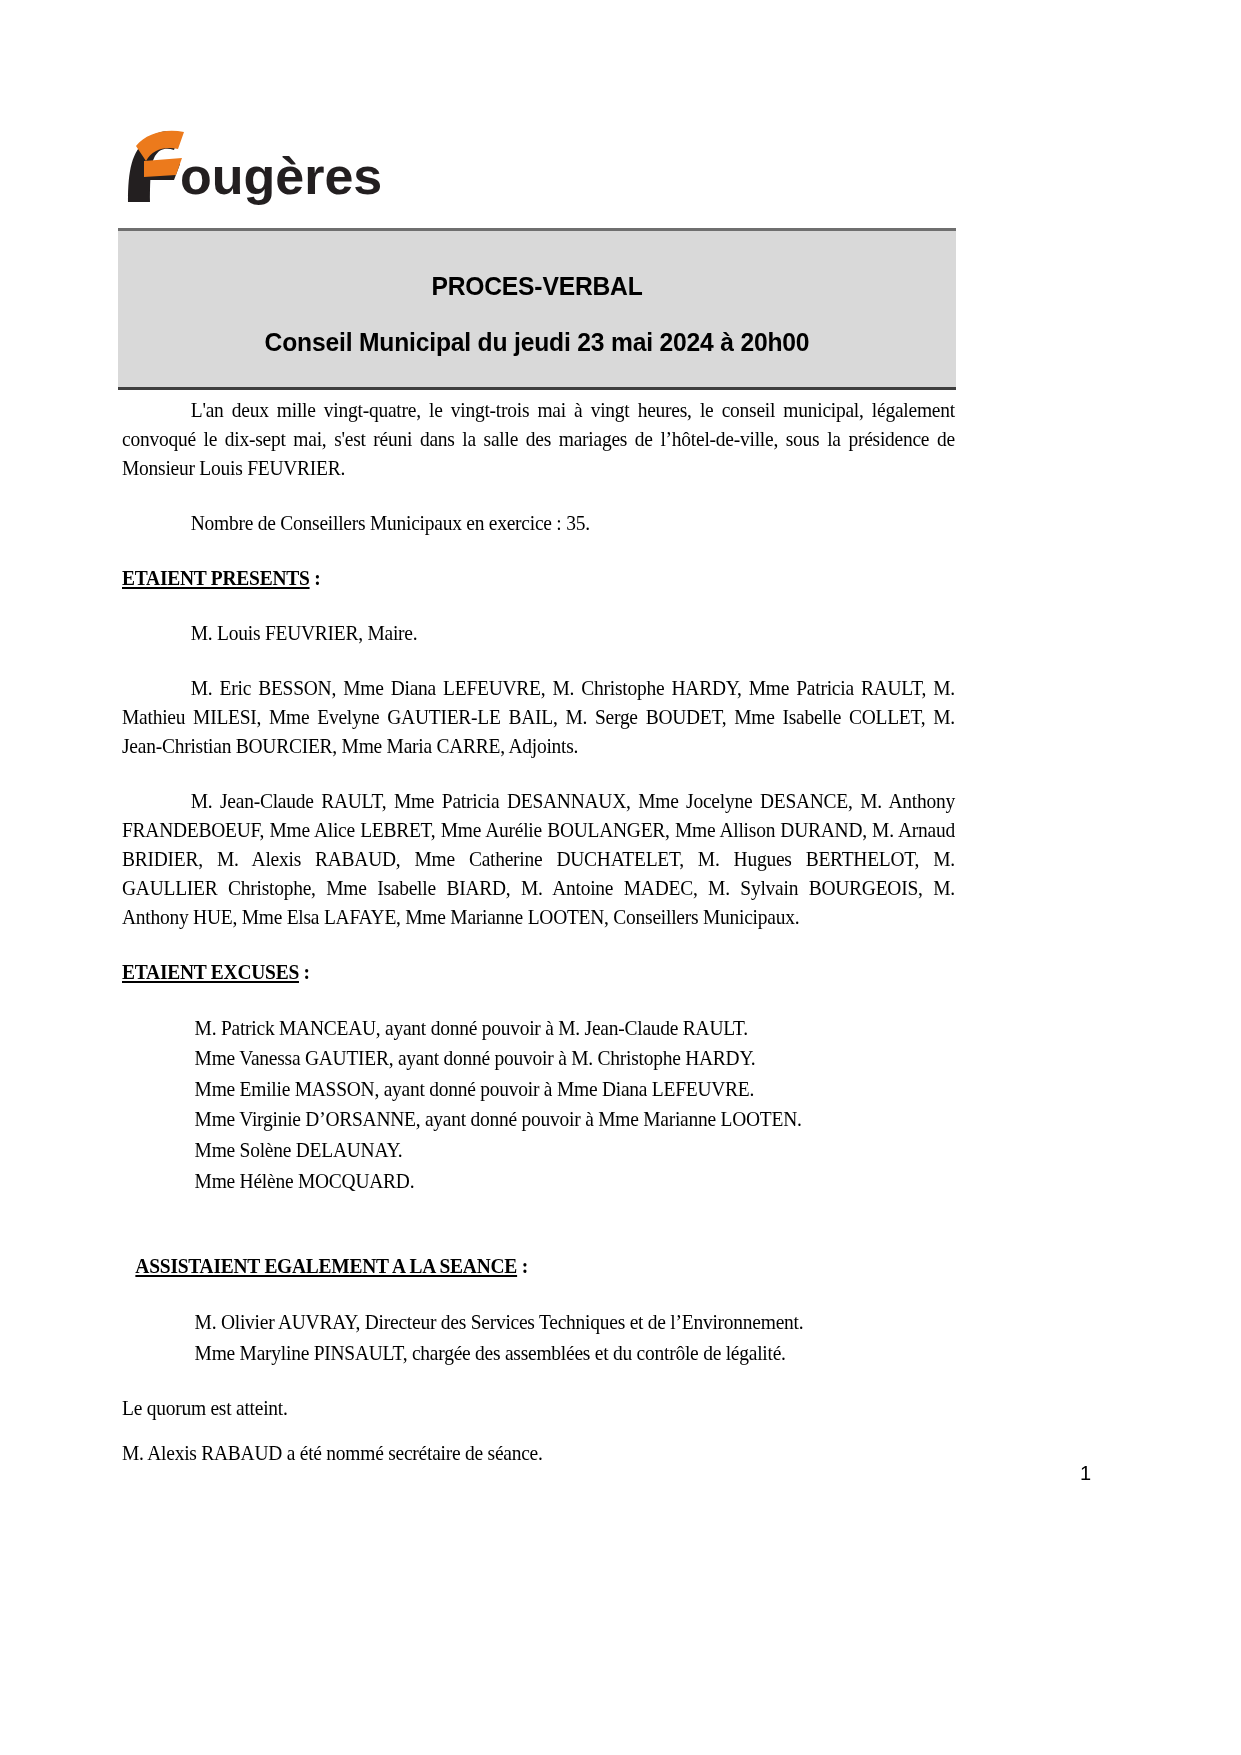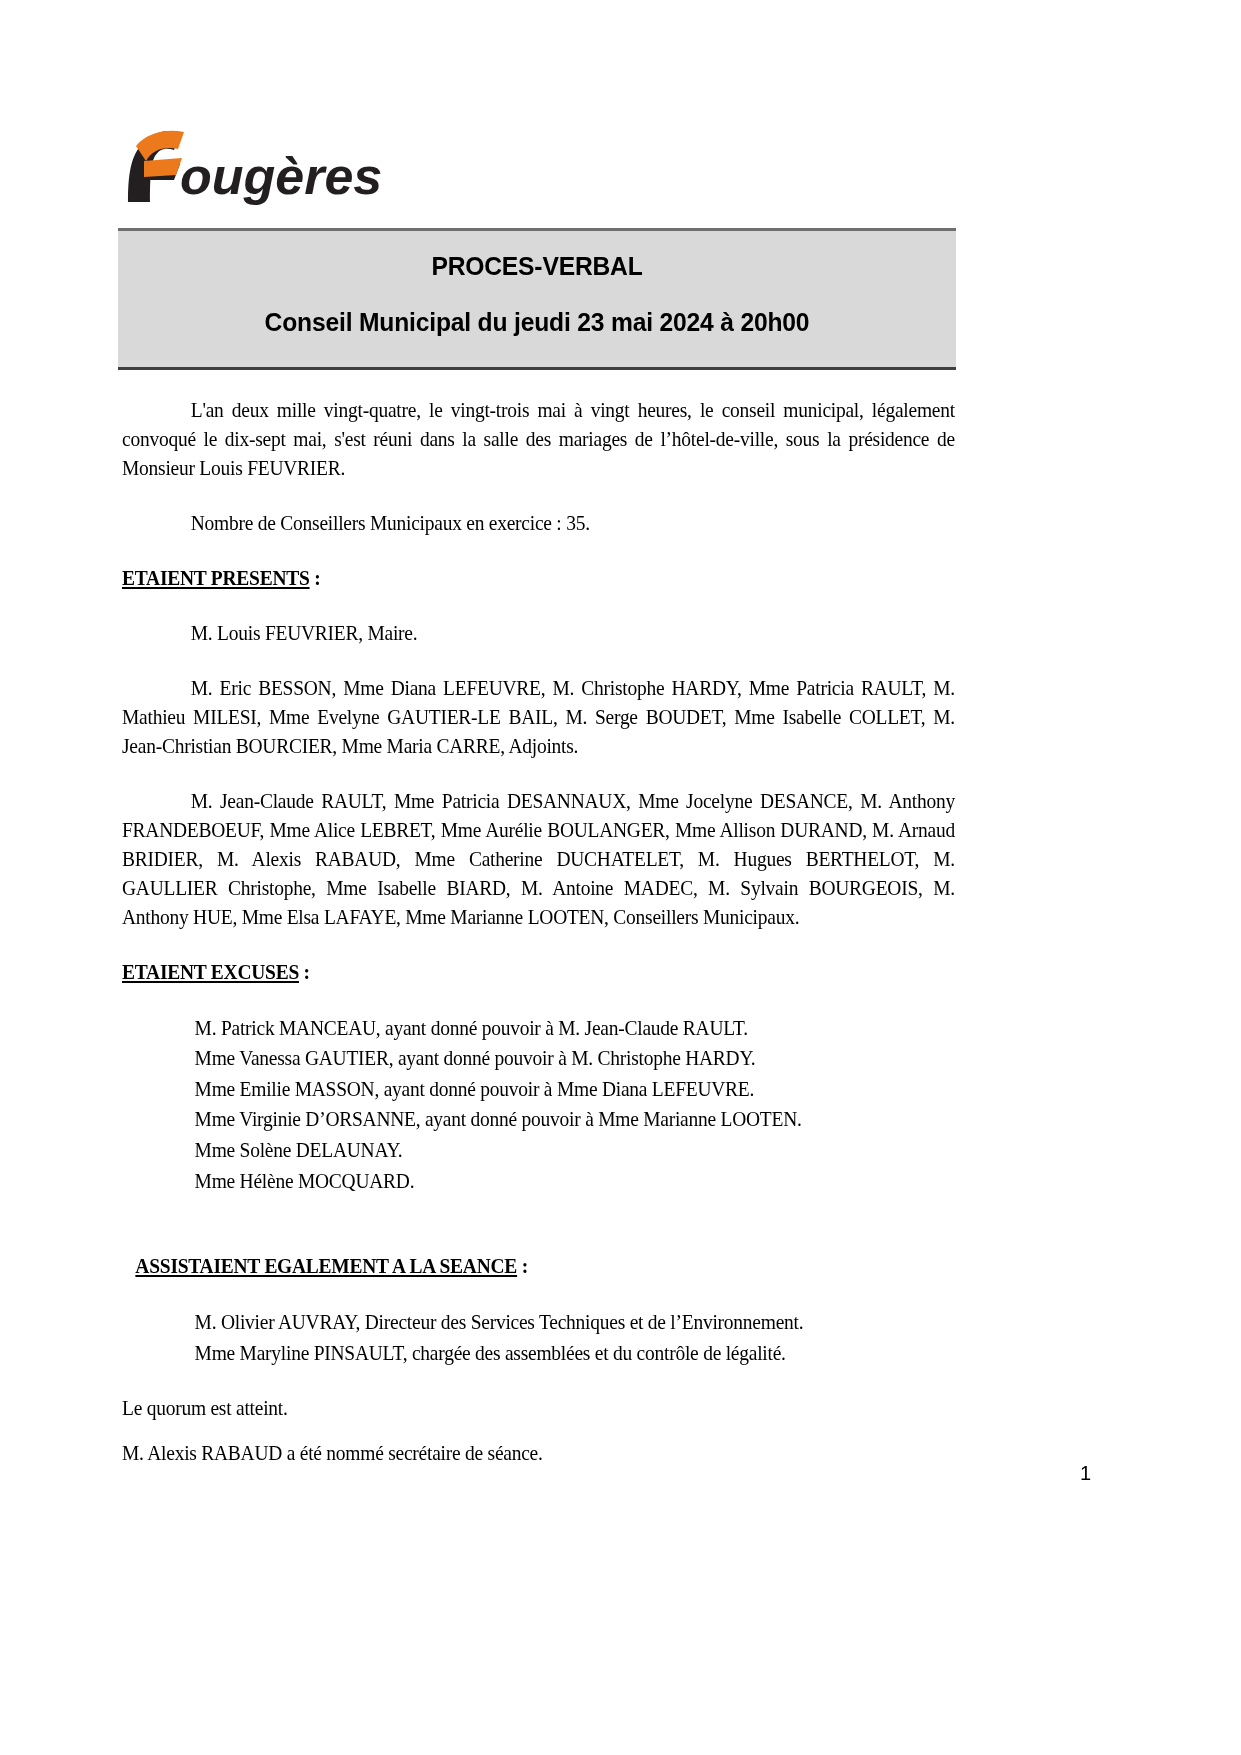--- a/index.html
+++ b/index.html
@@ -24,34 +24,33 @@
     background: #fff;
   }
 
   
   .logo {
     position: absolute;
     left: 122px;
     top: 128px;
     width: 260px;
     height: 80px;
-    font-style: italic;
   }
   .logo svg { display: block; }
 
   
   .header-box {
     position: absolute;
     left: 118px;
     top: 228px;
     width: 838px;
     background: #d9d9d9;
     border-top: 3px solid #6f6f6f;
     border-bottom: 3px solid #3f3f3f;
-    padding: 20px 0 28px 0;
+    padding: 40px 0 28px 0;
     box-sizing: border-box;
   }
   .header-title,
   .header-subtitle {
     text-align: center;
     font-weight: bold;
     color: #000;
     letter-spacing: -0.2px;
     transform: scaleX(0.93);
     transform-origin: center center;

